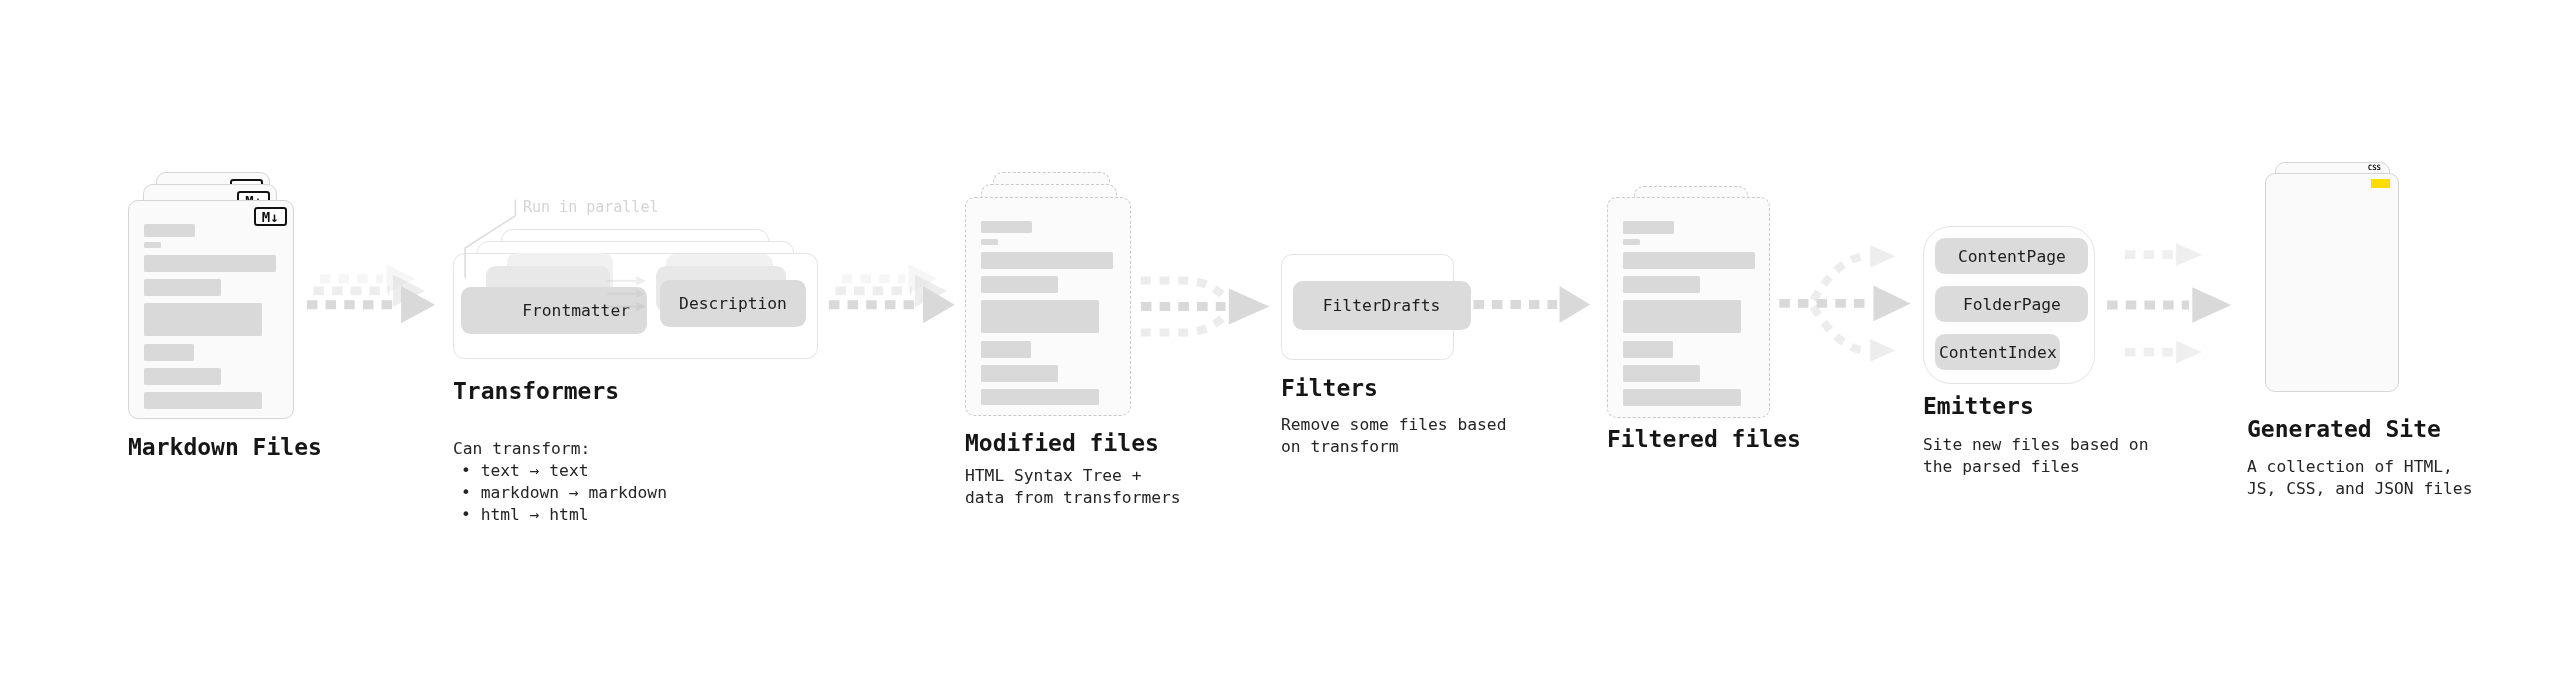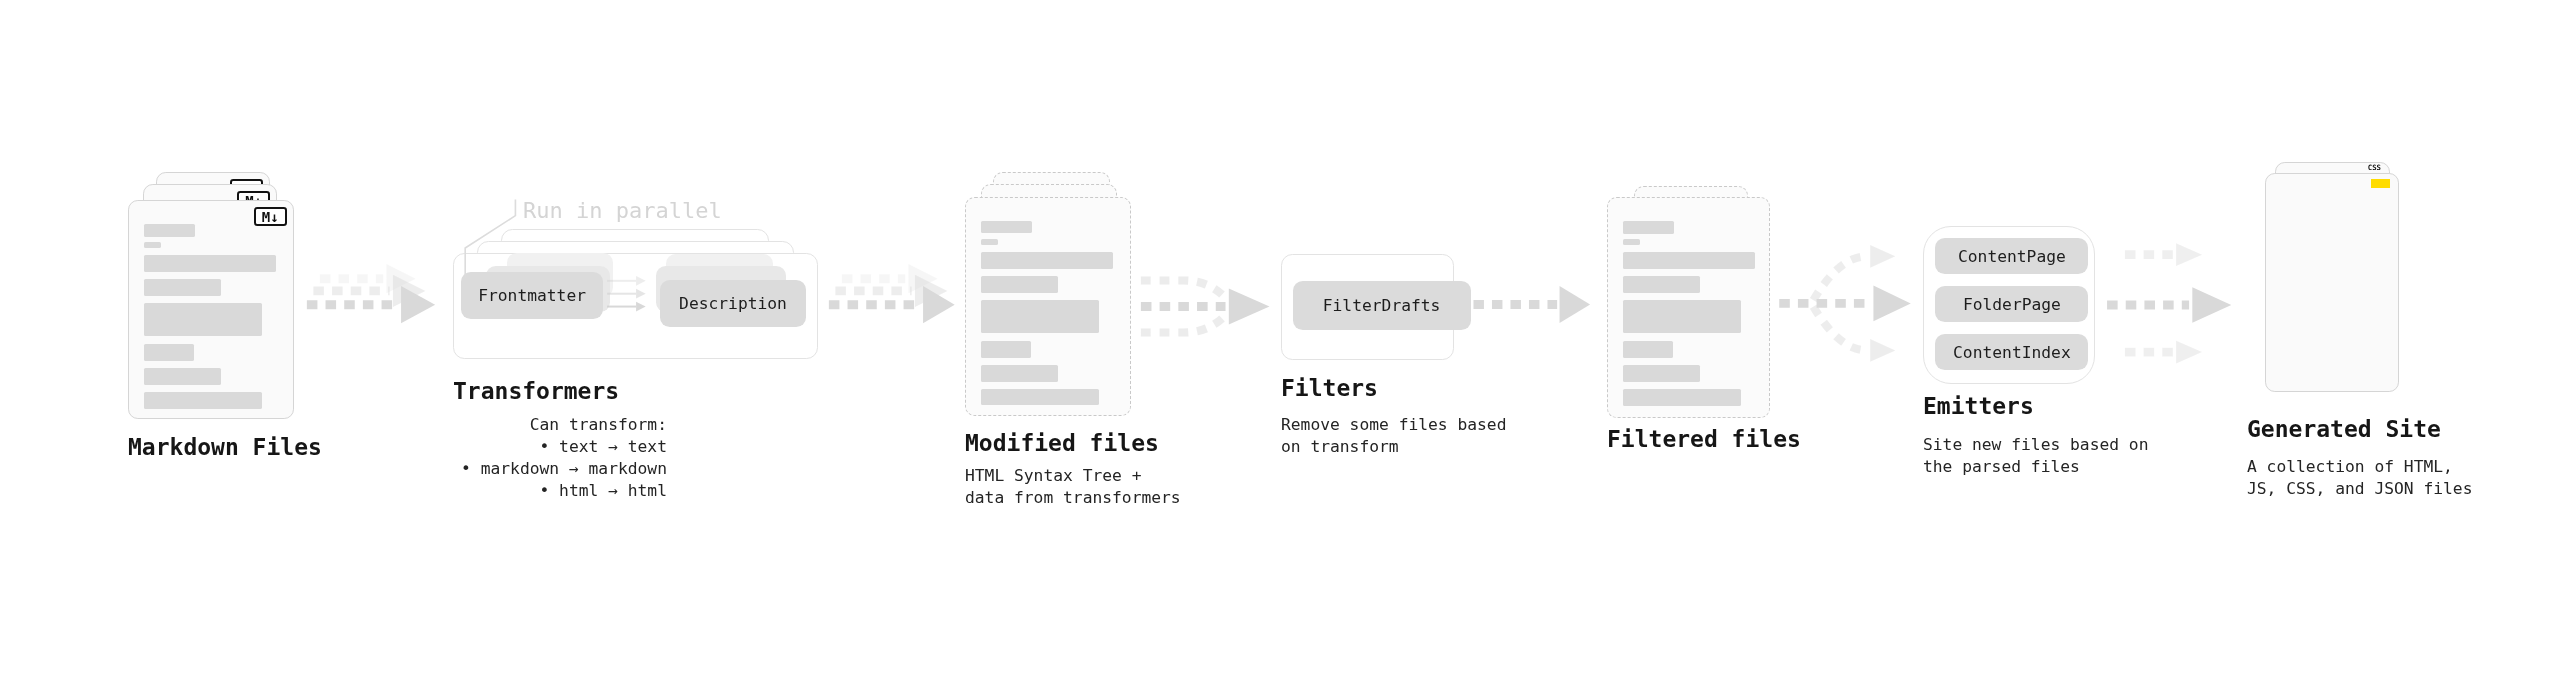--- a/index.html
+++ b/index.html
@@ -32,21 +32,21 @@
   
   .obox{position:absolute;background:#ffffff;border:1.6px solid #e3e3e3;border-radius:11.4px;
         box-sizing:border-box;}
   .pill{position:absolute;background:#dbdbdb;border-radius:9.8px;color:#1d1d1d;
         font-size:16.3px;display:flex;align-items:center;justify-content:center;white-space:nowrap;}
   .ghost{position:absolute;border-radius:9.8px;}
 
   
   .node-label{position:absolute;font-size:23px;font-weight:700;color:#161616;white-space:nowrap;}
   .node-desc{position:absolute;font-size:16.3px;color:#242424;line-height:22px;white-space:nowrap;}
-  .annotation{position:absolute;font-size:22px;color:#d4d4d4;white-space:nowrap;z-index:4;}
+  .annotation{position:absolute;font-size:15px;color:#d4d4d4;white-space:nowrap;z-index:4;}
 
   
   svg.flow{position:absolute;overflow:visible;}
   .flow line{stroke:#d9d9d9;stroke-width:11;stroke-dasharray:13 10;}
   .flow path{stroke:#d9d9d9;stroke-width:10;stroke-dasharray:12 11;fill:none;}
   .flow polygon{fill:#d9d9d9;}
   .mini line{stroke:#cccccc;stroke-width:2.5;}
   .mini polygon{fill:#cccccc;}
   .leader{stroke:#dcdcdc;stroke-width:2;fill:none;}
 
@@ -102,21 +102,21 @@
   <div style="position:absolute;left:453px;top:229px;width:365px;height:130px;">
     <div class="obox" style="left:48px;top:0;width:268px;height:106px;"></div>
     <div class="obox" style="left:23.6px;top:12.2px;width:317px;height:106px;"></div>
     <div class="obox" style="left:0;top:24.4px;width:365px;height:106px;"></div>
 
     <div class="ghost" style="left:54px;top:24.4px;width:106px;height:44px;background:#f1f1f1;"></div>
     <div class="ghost" style="left:32.5px;top:37px;width:124px;height:46px;background:#e8e8e8;"></div>
     <div class="ghost" style="left:213px;top:25px;width:107px;height:44px;background:#f1f1f1;"></div>
     <div class="ghost" style="left:203px;top:37px;width:130px;height:46px;background:#e8e8e8;"></div>
 
-    <div class="pill" style="left:8.1px;top:43px;width:142px;height:47px;">Frontmatter</div>
+    <div class="pill" style="left:8.1px;top:58px;width:142px;height:47px;padding-left:44px;">Frontmatter</div>
     <div class="pill" style="left:207px;top:51px;width:146px;height:47px;">Description</div>
 
     <svg class="mini" style="position:absolute;left:154px;top:47px;overflow:visible;" width="42" height="37" viewBox="0 0 52 46">
       <g opacity="0.35">
           <line x1="0" y1="6" x2="36" y2="6"></line>
           <polygon points="36,0 36,12 48,6"></polygon>
         </g>
       <g opacity="0.5">
           <line x1="0" y1="22" x2="36" y2="22"></line>
           <polygon points="36,16 36,28 48,22"></polygon>
@@ -126,21 +126,21 @@
           <polygon points="36,32 36,44 48,38"></polygon>
         </g>
     </svg>
 
     <div class="annotation" style="left:70px;top:-31px;">Run in parallel</div>
     <svg style="position:absolute;left:0;top:-32.5px;overflow:visible;" width="73" height="81" viewBox="0 0 90 100">
       <polyline class="leader" points="77,3 77,23 15,63 15,100"></polyline>
     </svg>
   </div>
   <div class="node-label" style="left:453px;top:378px;">Transformers</div>
-  <div class="node-desc" style="left:453px;top:414px;text-align:right;">
+  <div class="node-desc" style="left:453px;top:438px;">
     <div>Can transform:</div>
     <div style="margin-left:8.1px;">• text → text</div>
     <div style="margin-left:8.1px;">• markdown → markdown</div>
     <div style="margin-left:8.1px;">• html → html</div>
   </div>
 
   <svg class="flow" style="left:824px;top:268px;" width="138" height="75" viewBox="0 0 170 92">
     <g opacity="0.22">
         <line x1="22" y1="13" x2="100" y2="13"></line>
         <polygon points="104,-5 104,31 140,13"></polygon>
@@ -218,21 +218,21 @@
       <path d="M46,82 Q78,136 112,136"></path>
         <polygon points="116,122 116,150 147,136"></polygon>
     </g>
     <line x1="4" y1="78" x2="116" y2="78"></line>
     <polygon points="120,56 120,100 166,78"></polygon>
   </svg>
 
   <div class="obox" style="left:1923px;top:226px;width:172px;height:158px;border-radius:28px;">
     <div class="pill" style="left:11.4px;top:11.4px;width:153px;height:36px;">ContentPage</div>
     <div class="pill" style="left:11.4px;top:59px;width:153px;height:36px;">FolderPage</div>
-    <div class="pill" style="left:11.4px;top:107px;width:153px;height:36px;">ContentIndex</div>
+    <div class="pill" style="left:11.4px;top:107px;width:125px;height:36px;">ContentIndex</div>
   </div>
   <div class="node-label" style="left:1923px;top:393px;">Emitters</div>
   <div class="node-desc" style="left:1923px;top:434px;">
     <div>Site new files based on</div>
     <div>the parsed files</div>
   </div>
 
   <svg class="flow" style="left:2103px;top:240px;" width="134" height="130" viewBox="0 0 165 160">
     <g opacity="0.4">
         <line x1="27" y1="18" x2="86" y2="18"></line>

